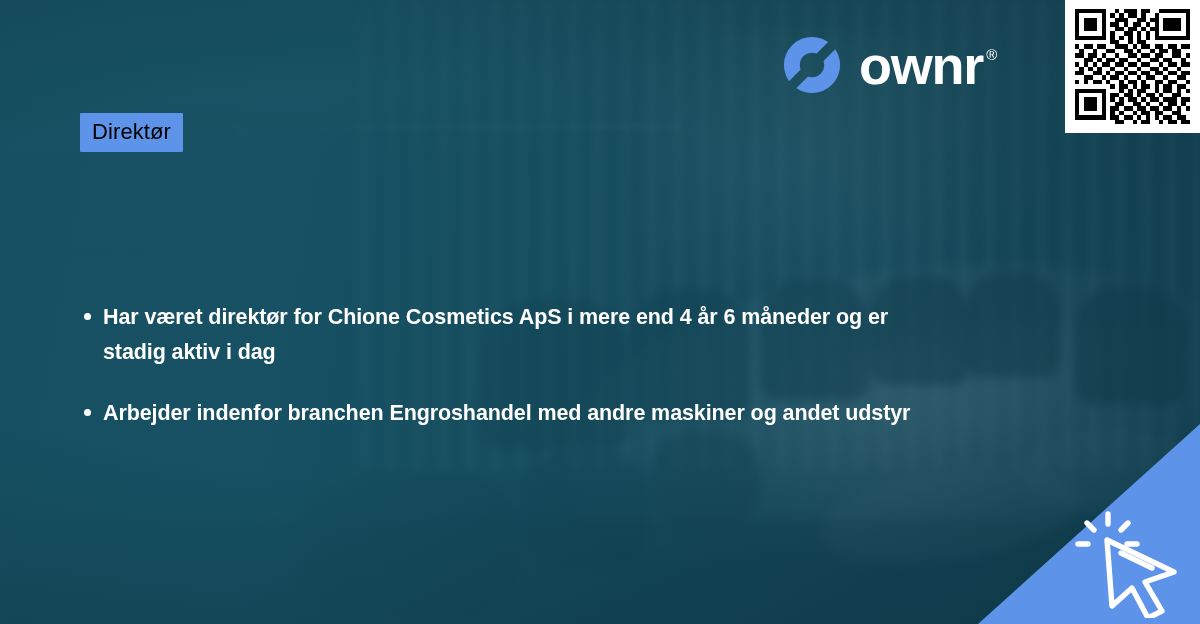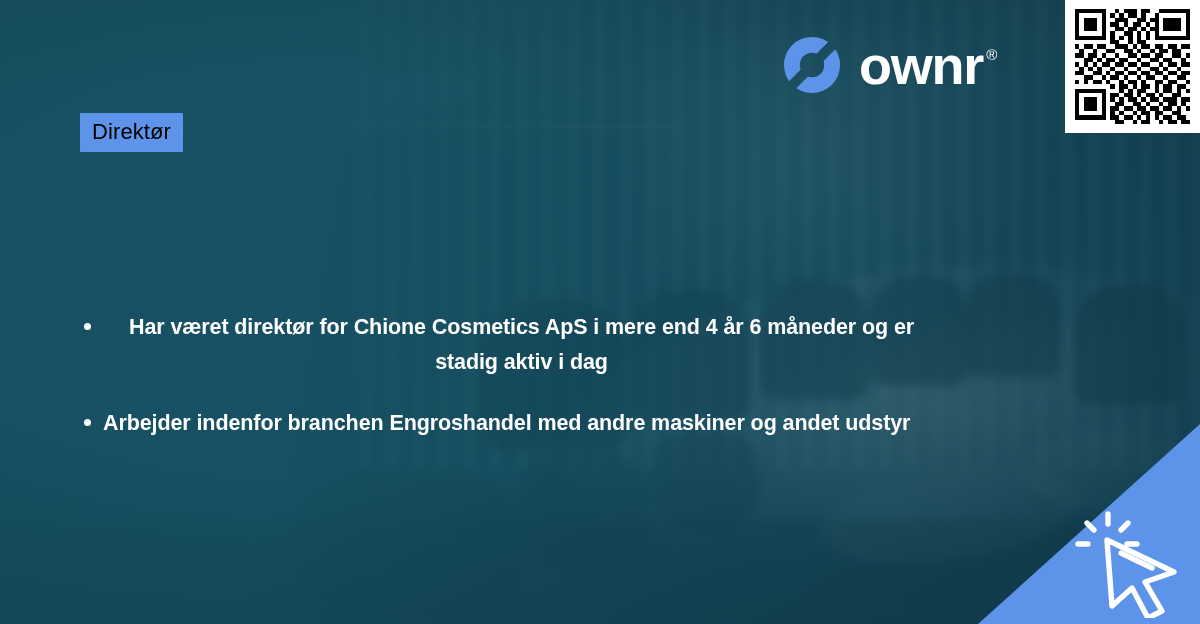--- a/index.html
+++ b/index.html
@@ -157,24 +157,23 @@
     font-size: 34px;
     font-weight: normal;
     line-height: 1.2;
     margin-top: 6px;
     letter-spacing: -.1px;
   }
 
   .bullets {
     position: absolute;
     left: 80px;
-    top: 310px;
+    top: 300px;
     width: 860px;
     color: #ffffff;
-    text-align: center;
   }
   .bullet {
     display: flex;
     align-items: flex-start;
     margin-bottom: 26px;
   }
   .bullet:last-child { margin-bottom: 2px; }
   .bullet .dot {
     flex: 0 0 auto;
     width: 7px;

